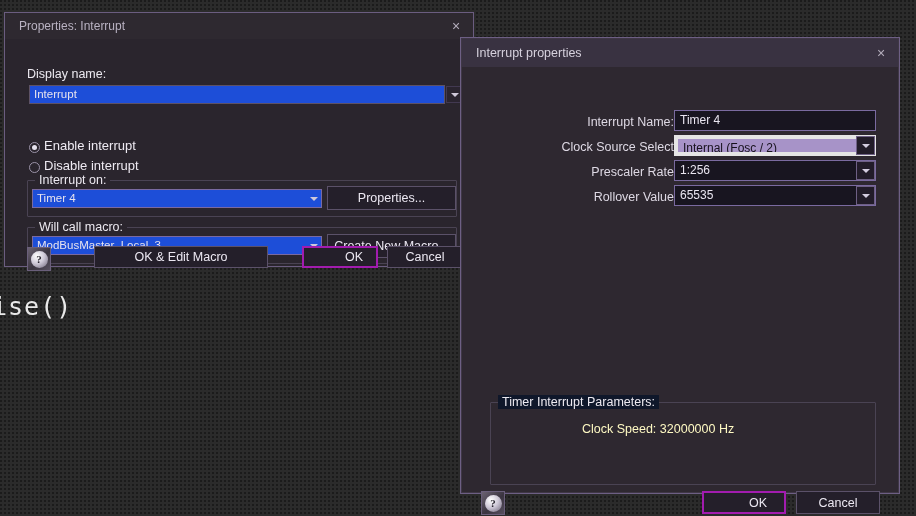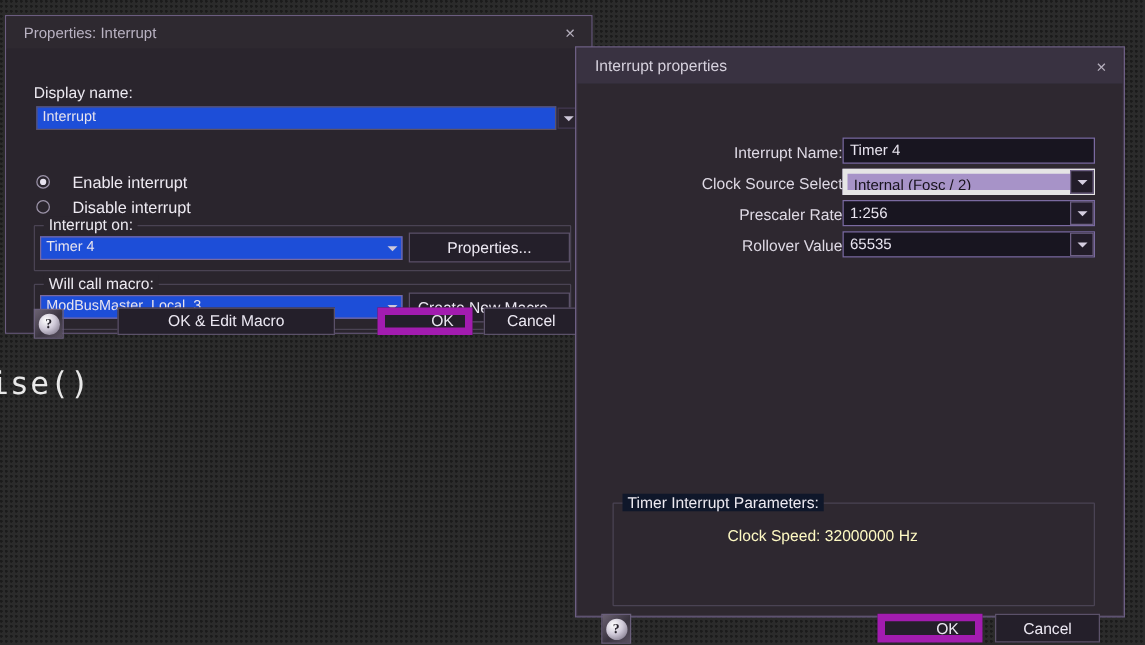--- a/index.html
+++ b/index.html
@@ -126,22 +126,22 @@
     border-left: 4px solid transparent;
     border-right: 4px solid transparent;
     border-top: 4px solid #cfc8da;
   }
   .arrowbtn.flat { background: transparent; border: none; }
 
   
   .radio-row {
     position: absolute;
     display: flex;
-    align-items: center;
-    gap: 18px;
+    align-items: flex-end;
+    gap: 4px;
   }
   .radio {
     width: 11px; height: 11px;
     border-radius: 50%;
     border: 1px solid #9b93a8;
     box-sizing: border-box;
     background: #2a252d;
     position: relative;
     flex: none;
   }
@@ -182,21 +182,21 @@
     border: 1px solid #5b5169;
     color: #ece8f2;
     font-size: 12.5px;
     display: flex;
     align-items: center;
     justify-content: center;
     cursor: pointer;
     user-select: none;
     white-space: nowrap;
   }
-  .btn.focus { border: 6px solid #a21caf; padding-left: 28px; }
+  .btn.focus { border: 2px solid #a21caf; padding-left: 28px; }
 
   
   .helpbtn {
     position: absolute;
     width: 24px; height: 24px;
     box-sizing: border-box;
     border: 1px solid #6a5f7b;
     background: linear-gradient(135deg, #6b6272 0%, #3a3440 55%, #58505f 100%);
     display: flex; align-items: center; justify-content: center;
     cursor: pointer;

